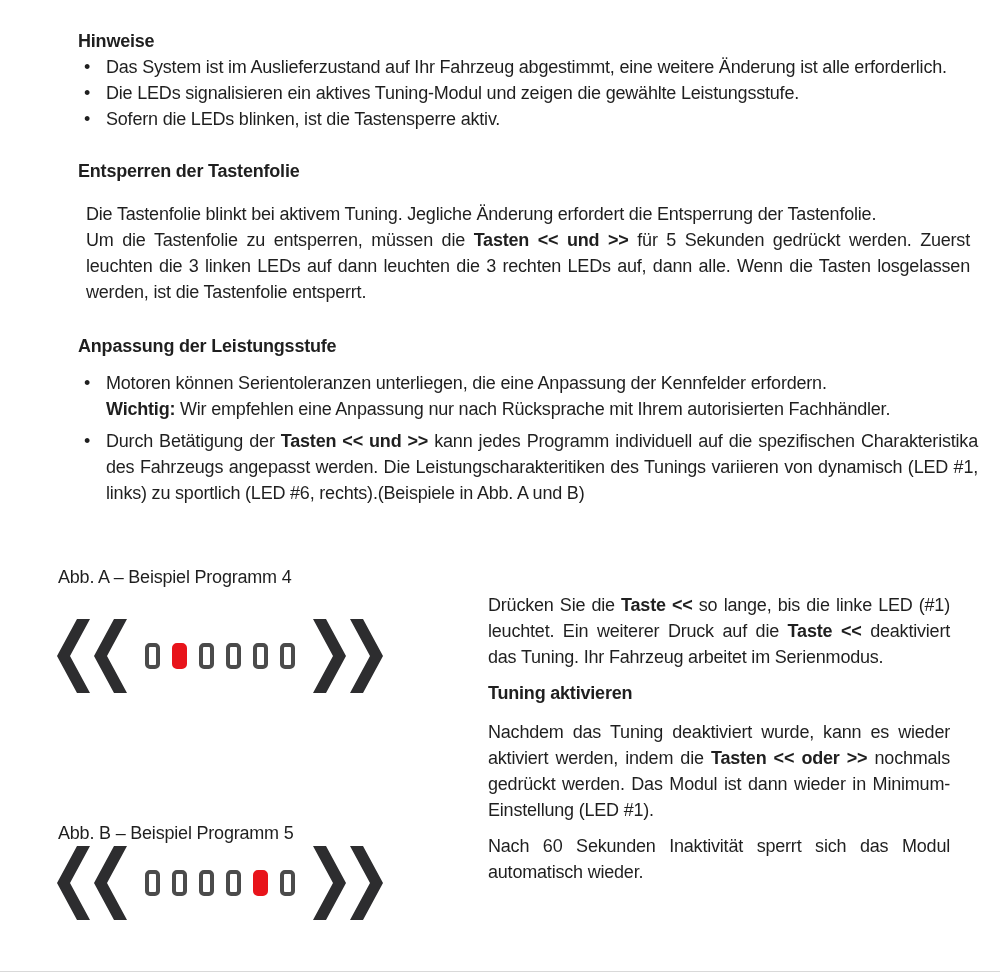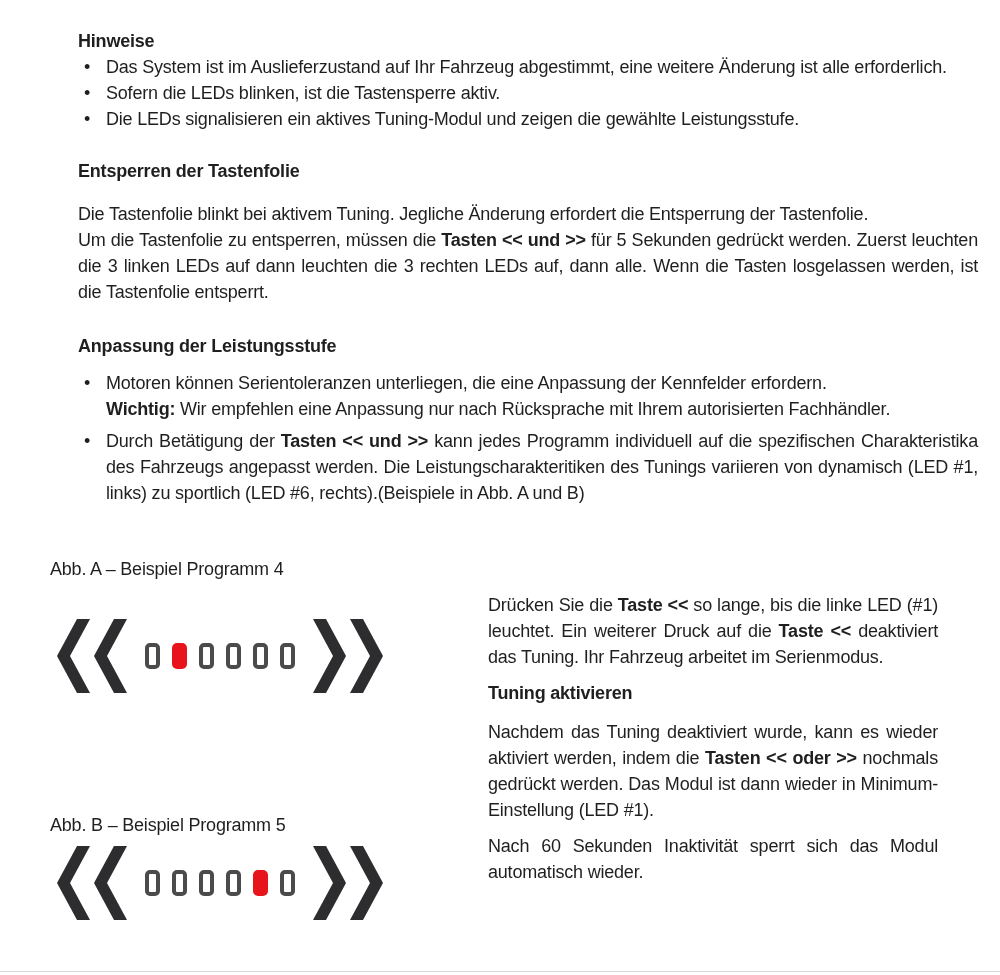--- a/index.html
+++ b/index.html
@@ -10,21 +10,21 @@
     font-family:"Liberation Sans", sans-serif;
     font-size:18px; line-height:26px;
     letter-spacing:-0.2px;
     color:#1f1f1f;
     overflow:hidden;
     padding-left:28px;
   }
   .flow { padding:28px 50px 0 50px; }
   .h { font-weight:bold; margin:0; }
   .just { text-align:justify; }
-  p { margin:0; }
+  p { margin:8px; }
   .b { font-weight:bold; }
 
   ul.dots { list-style:none; margin:0; padding:0; }
   ul.dots > li { position:relative; padding-left:28px; text-align:justify; }
   ul.dots > li::before { content:"\2022"; position:absolute; left:6px; top:0; }
   ul.gapped > li + li { margin-top:6px; }
 
   .mb-list   { margin-bottom:26px; }
   .h-entsperren { margin-top:26px; margin-bottom:17px; }
   .h-anpassung  { margin-top:28px; margin-bottom:11px; }
@@ -42,37 +42,37 @@
   .leds { display:flex; align-items:center; gap:12px; }
   .led {
     width:7px; height:18px;
     border:4px solid #4b4b4b; border-radius:5px;
     background:#ffffff;
   }
   .led.on { background:#e8141b; border-color:#e8141b; }
 
   .right-col { position:absolute; left:488px; top:592px; width:462px; }
   .right-col .h { margin:0 0 13px 0; }
-  .right-col p { margin:0 12px 10px 0; text-align:justify; }
+  .right-col p { margin:0 0 10px 0; text-align:justify; }
   .right-col .h2 { margin-top:9px; }
 
   .bottom-line { position:absolute; left:0; right:0; top:971px; height:1px; background:#d9d9d9; }
 </style>
 </head>
 <body>
 
 <div class="page">
 
   <div class="flow">
 
     <p class="h">Hinweise</p>
     <ul class="dots mb-list">
       <li><span>Das System ist im Auslieferzustand auf Ihr Fahrzeug abgestimmt, eine weitere Änderung ist alle erforderlich.</span></li>
+      <li><span>Die LEDs signalisieren ein aktives Tuning-Modul und zeigen die gewählte Leistungsstufe.</span></li>
       <li><span>Sofern die LEDs blinken, ist die Tastensperre aktiv.</span></li>
-      <li><span>Die LEDs signalisieren ein aktives Tuning-Modul und zeigen die gewählte Leistungsstufe.</span></li>
     </ul>
 
     <p class="h h-entsperren">Entsperren der Tastenfolie</p>
     <p class="just"><span>Die Tastenfolie blinkt bei aktivem Tuning. Jegliche Änderung erfordert die Entsperrung der Tastenfolie.</span><br><span>Um die Tastenfolie zu entsperren, müssen die </span><span class="b">Tasten &lt;&lt; und &gt;&gt;</span><span> für 5 Sekunden gedrückt werden. Zuerst leuchten die 3 linken LEDs auf dann leuchten die 3 rechten LEDs auf, dann alle. Wenn die Tasten losgelassen werden, ist die Tastenfolie entsperrt.</span></p>
 
     <p class="h h-anpassung">Anpassung der Leistungsstufe</p>
     <ul class="dots gapped">
       <li><span>Motoren können Serientoleranzen unterliegen, die eine Anpassung der Kennfelder erfordern.</span><br><span class="b">Wichtig:</span><span> Wir empfehlen eine Anpassung nur nach Rücksprache mit Ihrem autorisierten Fachhändler.</span></li>
       <li><span>Durch Betätigung der </span><span class="b">Tasten &lt;&lt; und &gt;&gt;</span><span> kann jedes Programm individuell auf die spezifischen Charakteristika des Fahrzeugs angepasst werden. Die Leistungscharakteritiken des Tunings variieren von dynamisch (LED #1, links) zu sportlich (LED #6, rechts).(Beispiele in Abb. A und B)</span></li>
     </ul>

